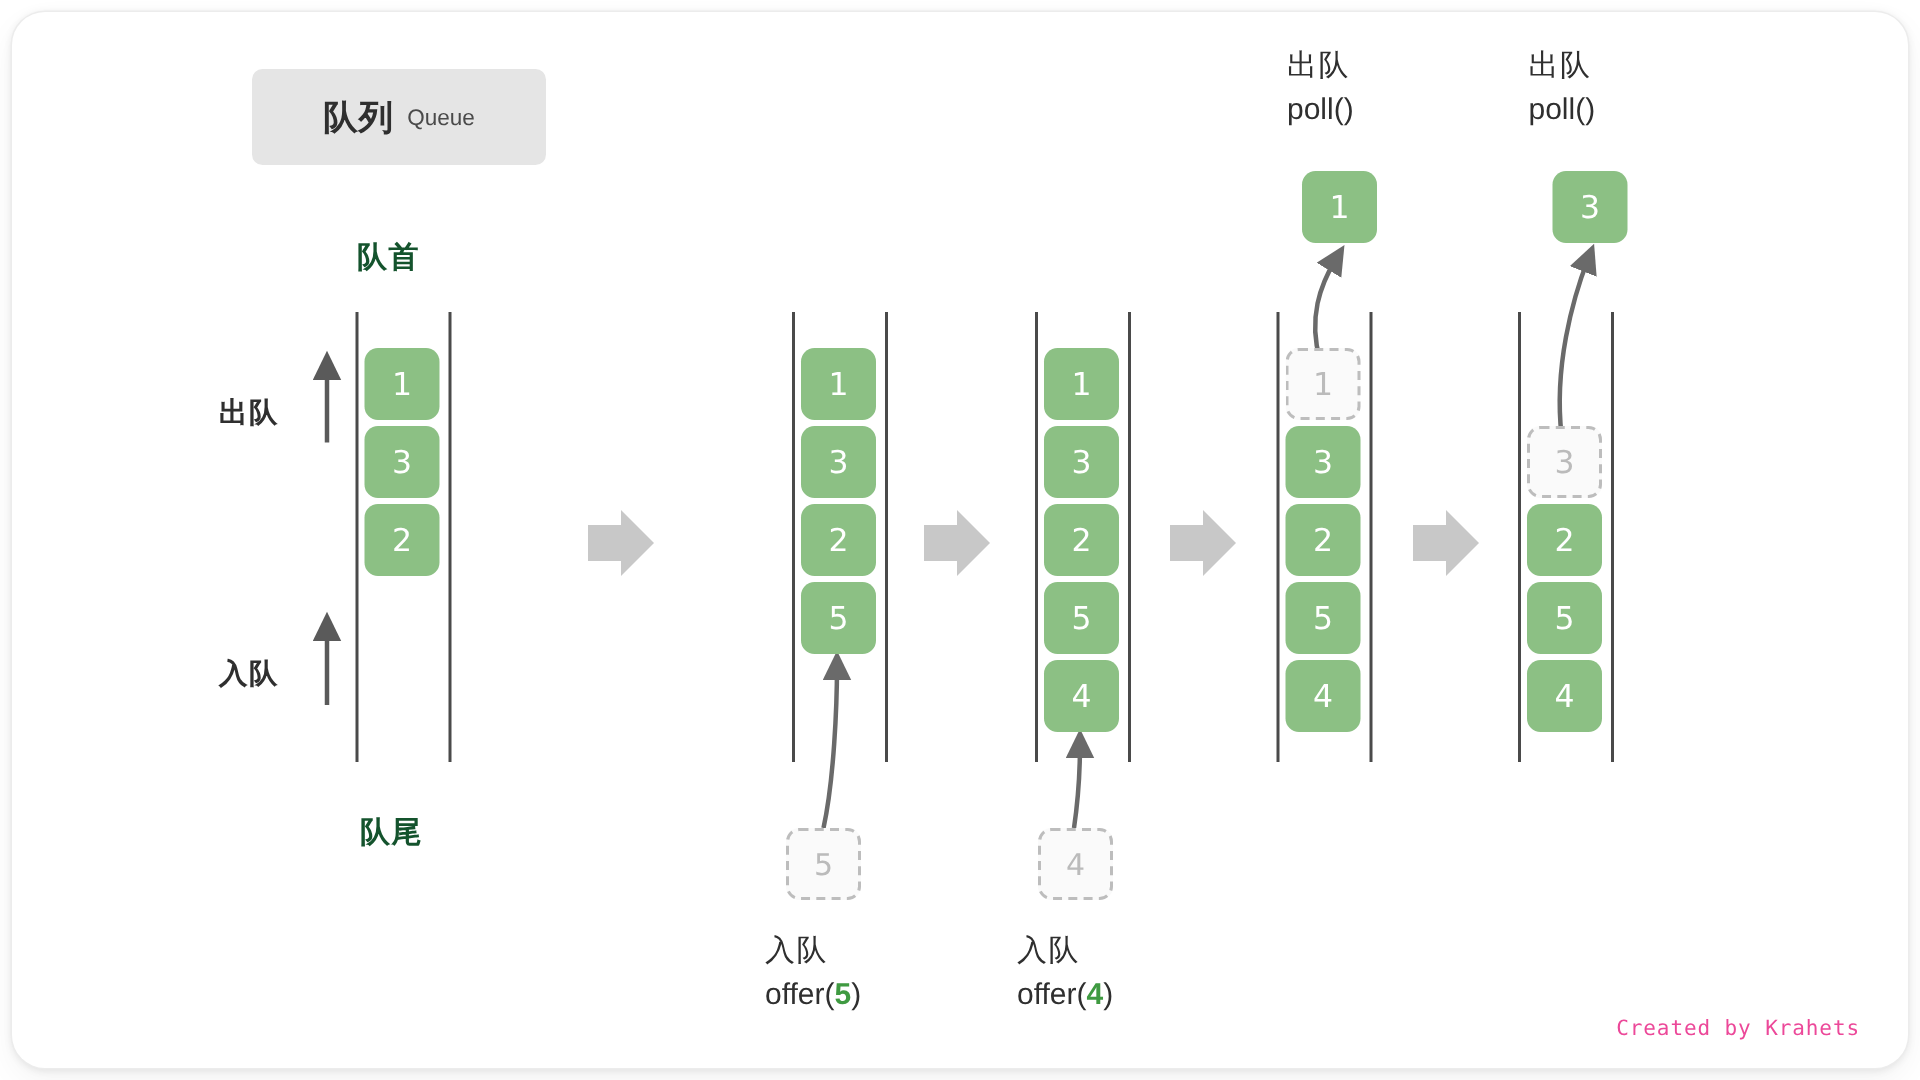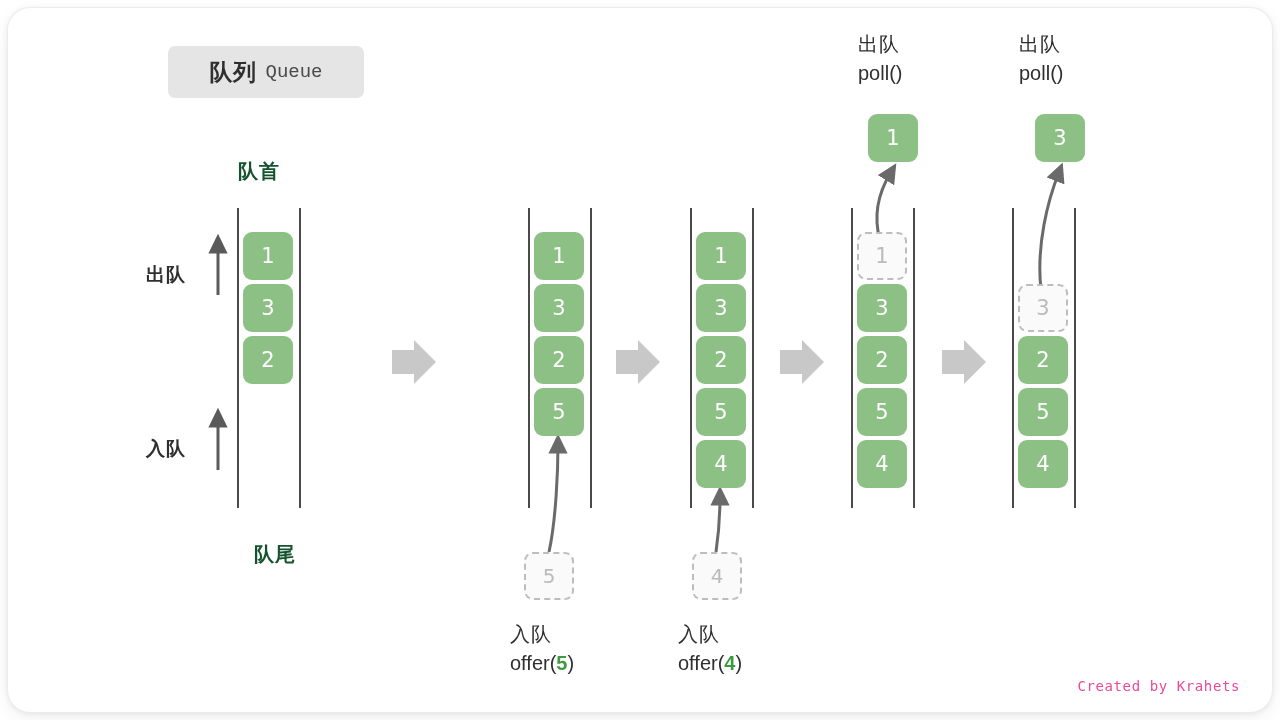--- a/index.html
+++ b/index.html
@@ -29,37 +29,37 @@
     border-radius: 22px;
     box-shadow: 0 0 0 1px #ececec, 0 1px 6px rgba(0,0,0,0.10), 0 8px 22px rgba(0,0,0,0.05);
   }
   .abs { position: absolute; }
 
   
   .title-chip {
     left: 168px;
     top: 46px;
     width: 196px;
-    height: 52px;
+    height: 64px;
     background: #e5e5e5;
     border-radius: 7px;
     display: flex;
     align-items: center;
     justify-content: center;
     gap: 9px;
   }
   .title-cn {
     font-size: 23px;
     font-weight: bold;
     color: #2f2f2f;
     letter-spacing: 0.5px;
   }
   .title-en {
-    font-family: Liberation Mono, monospace;
-    font-size: 19px;
+    font-family: Liberation Sans, sans-serif;
+    font-size: 15px;
     color: #4a4a4a;
   }
 
   
   .cap-bold {
     font-size: 20px;
     font-weight: bold;
     color: #14532d;
     letter-spacing: 1px;
     white-space: nowrap;
@@ -177,21 +177,21 @@
 
 <div id="canvas">
   <div class="card"></div>
 
   <div class="abs title-chip">
     <span class="title-cn">队列</span>
     <span class="title-en">Queue</span>
   </div>
 
   <div class="abs cap-bold" style="left:238px; top:158px;">队首</div>
-  <div class="abs cap-bold" style="left:254px; top:541px;text-align:center;">队尾</div>
+  <div class="abs cap-bold" style="left:240px; top:541px;text-align:center;">队尾</div>
 
   <div class="abs side-label" style="left:146px; top:262px;">出队</div>
   <div class="abs side-label" style="left:146px; top:436px;">入队</div>
 
   <svg class="abs" width="1280" height="720">
     <defs>
       <marker id="ar-dark" markerWidth="7" markerHeight="7" refX="3.2" refY="3.2" orient="auto">
         <path d="M0,0 L6.6,3.2 L0,6.4 z" fill="#5a5a5a"></path>
       </marker>
       <marker id="ar-dark2" markerWidth="7" markerHeight="7" refX="3.2" refY="3.2" orient="auto">

